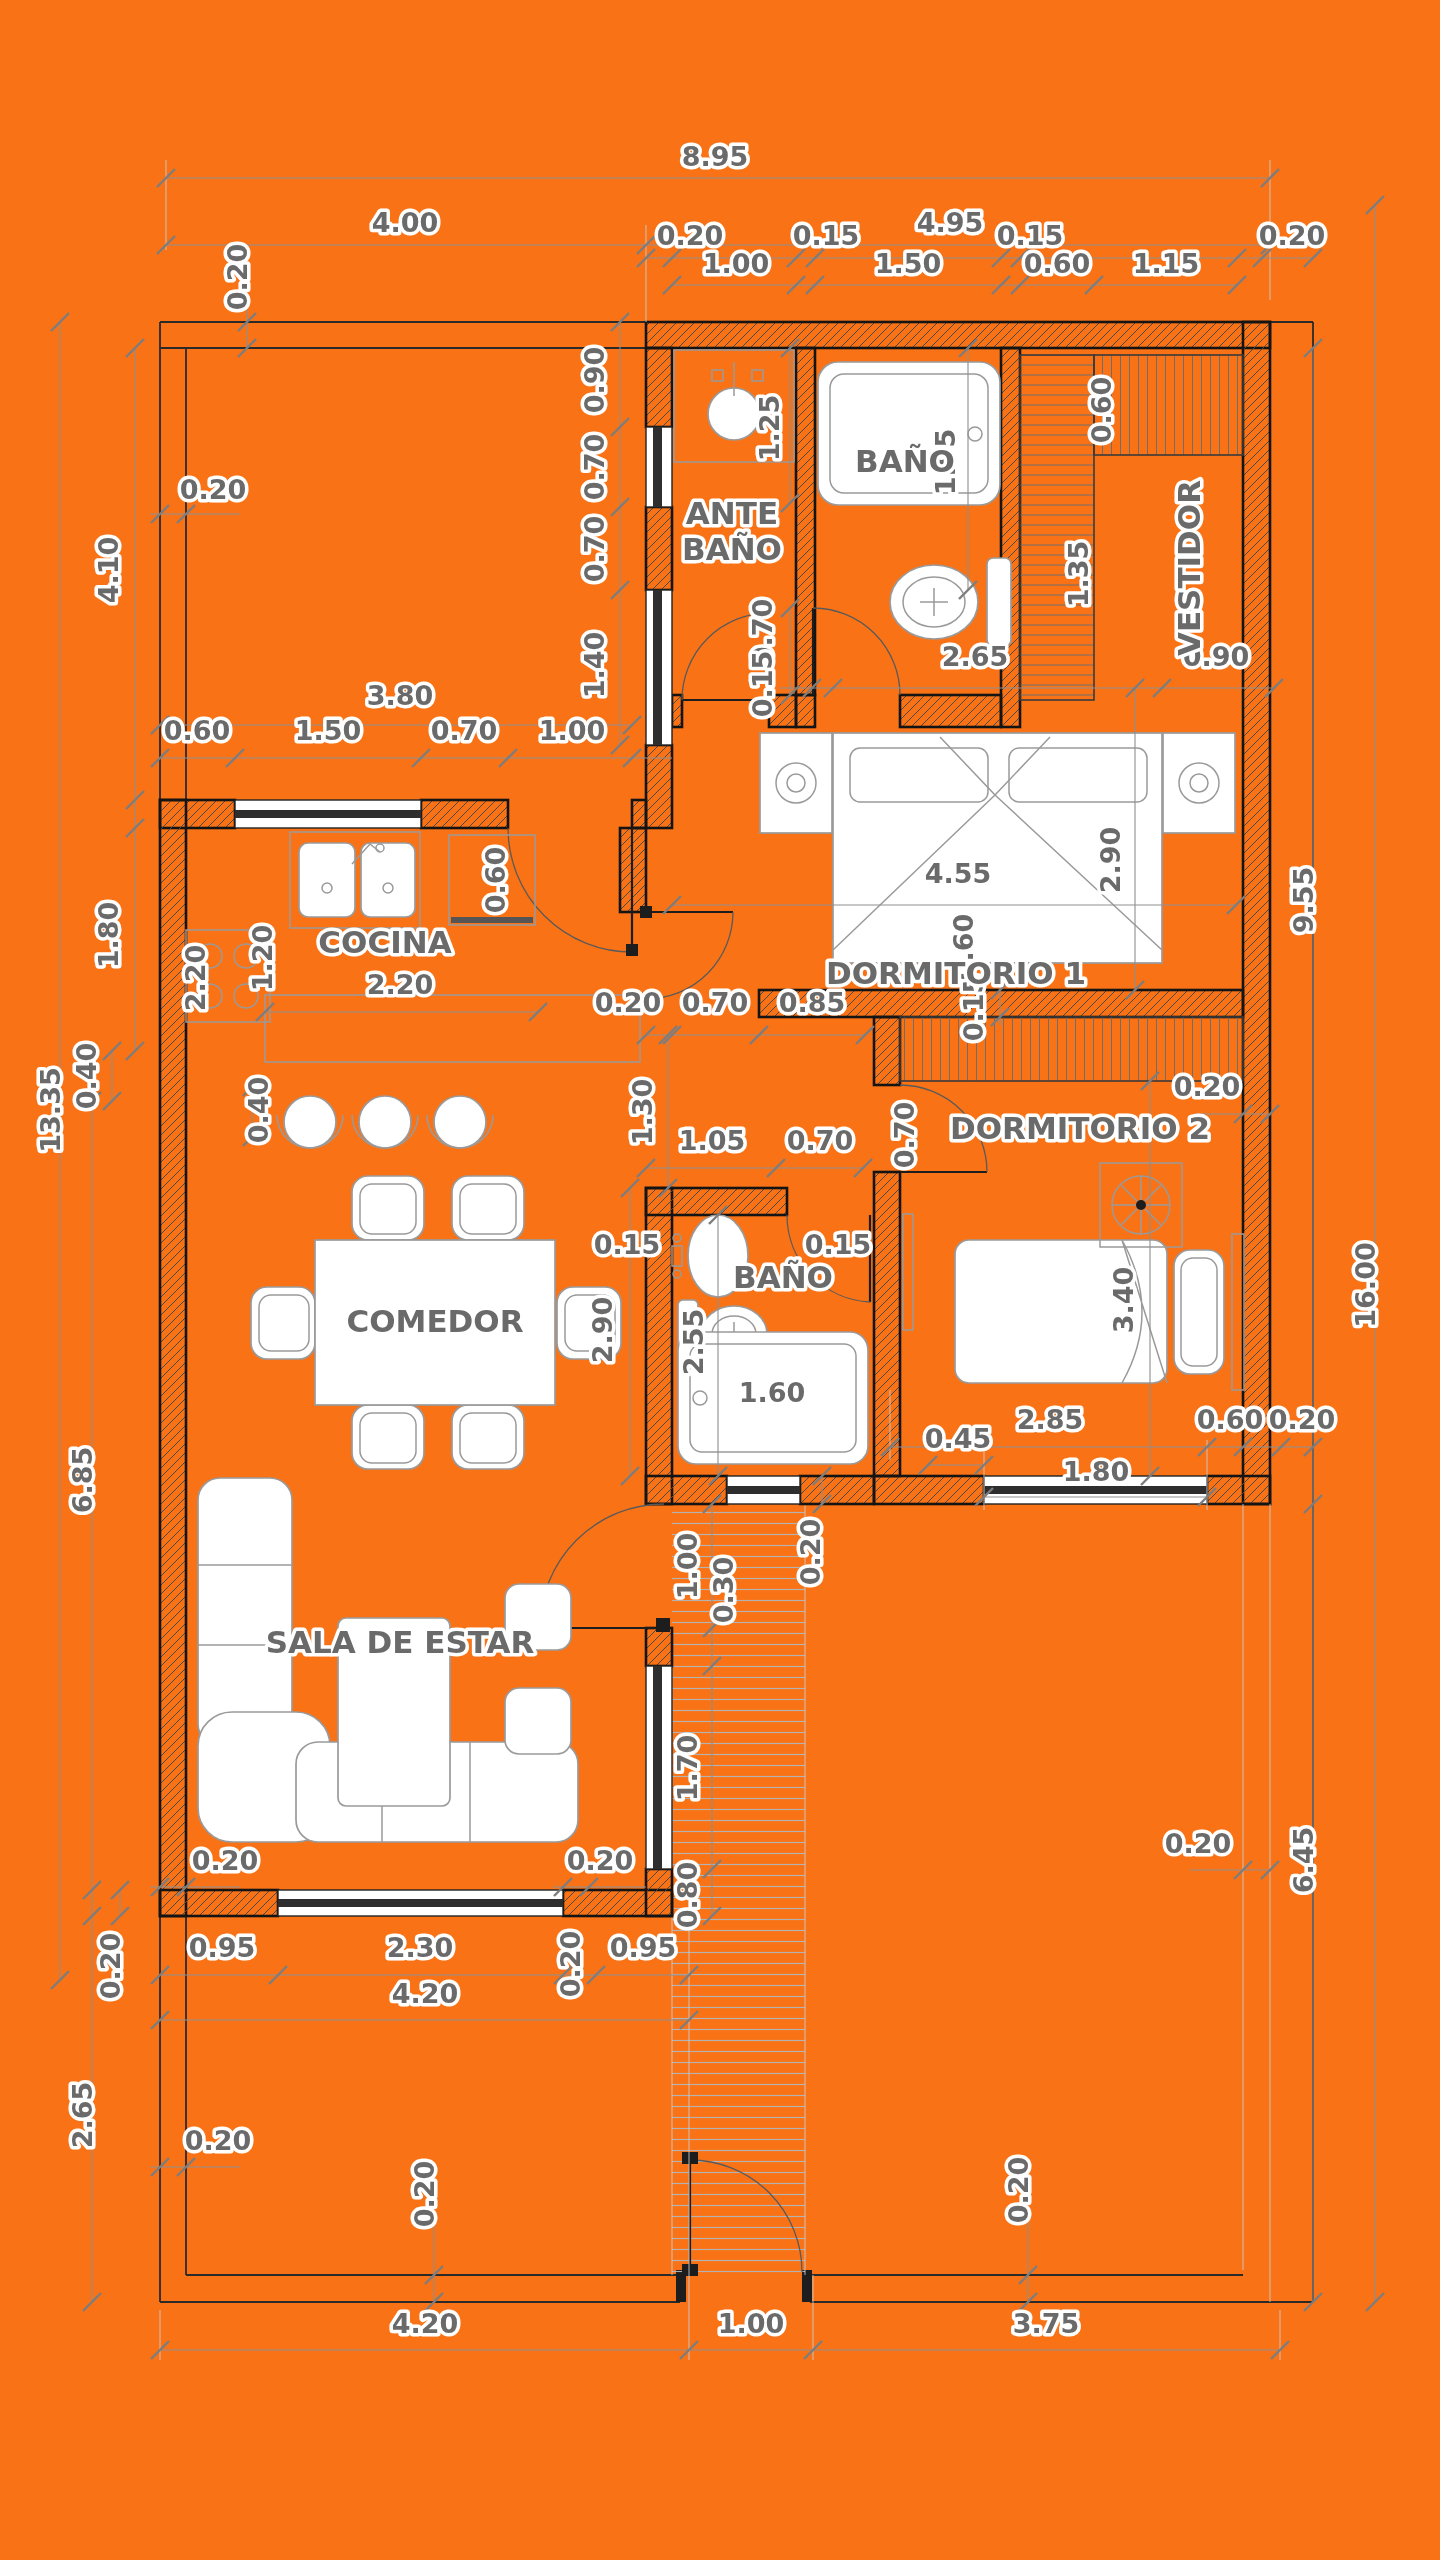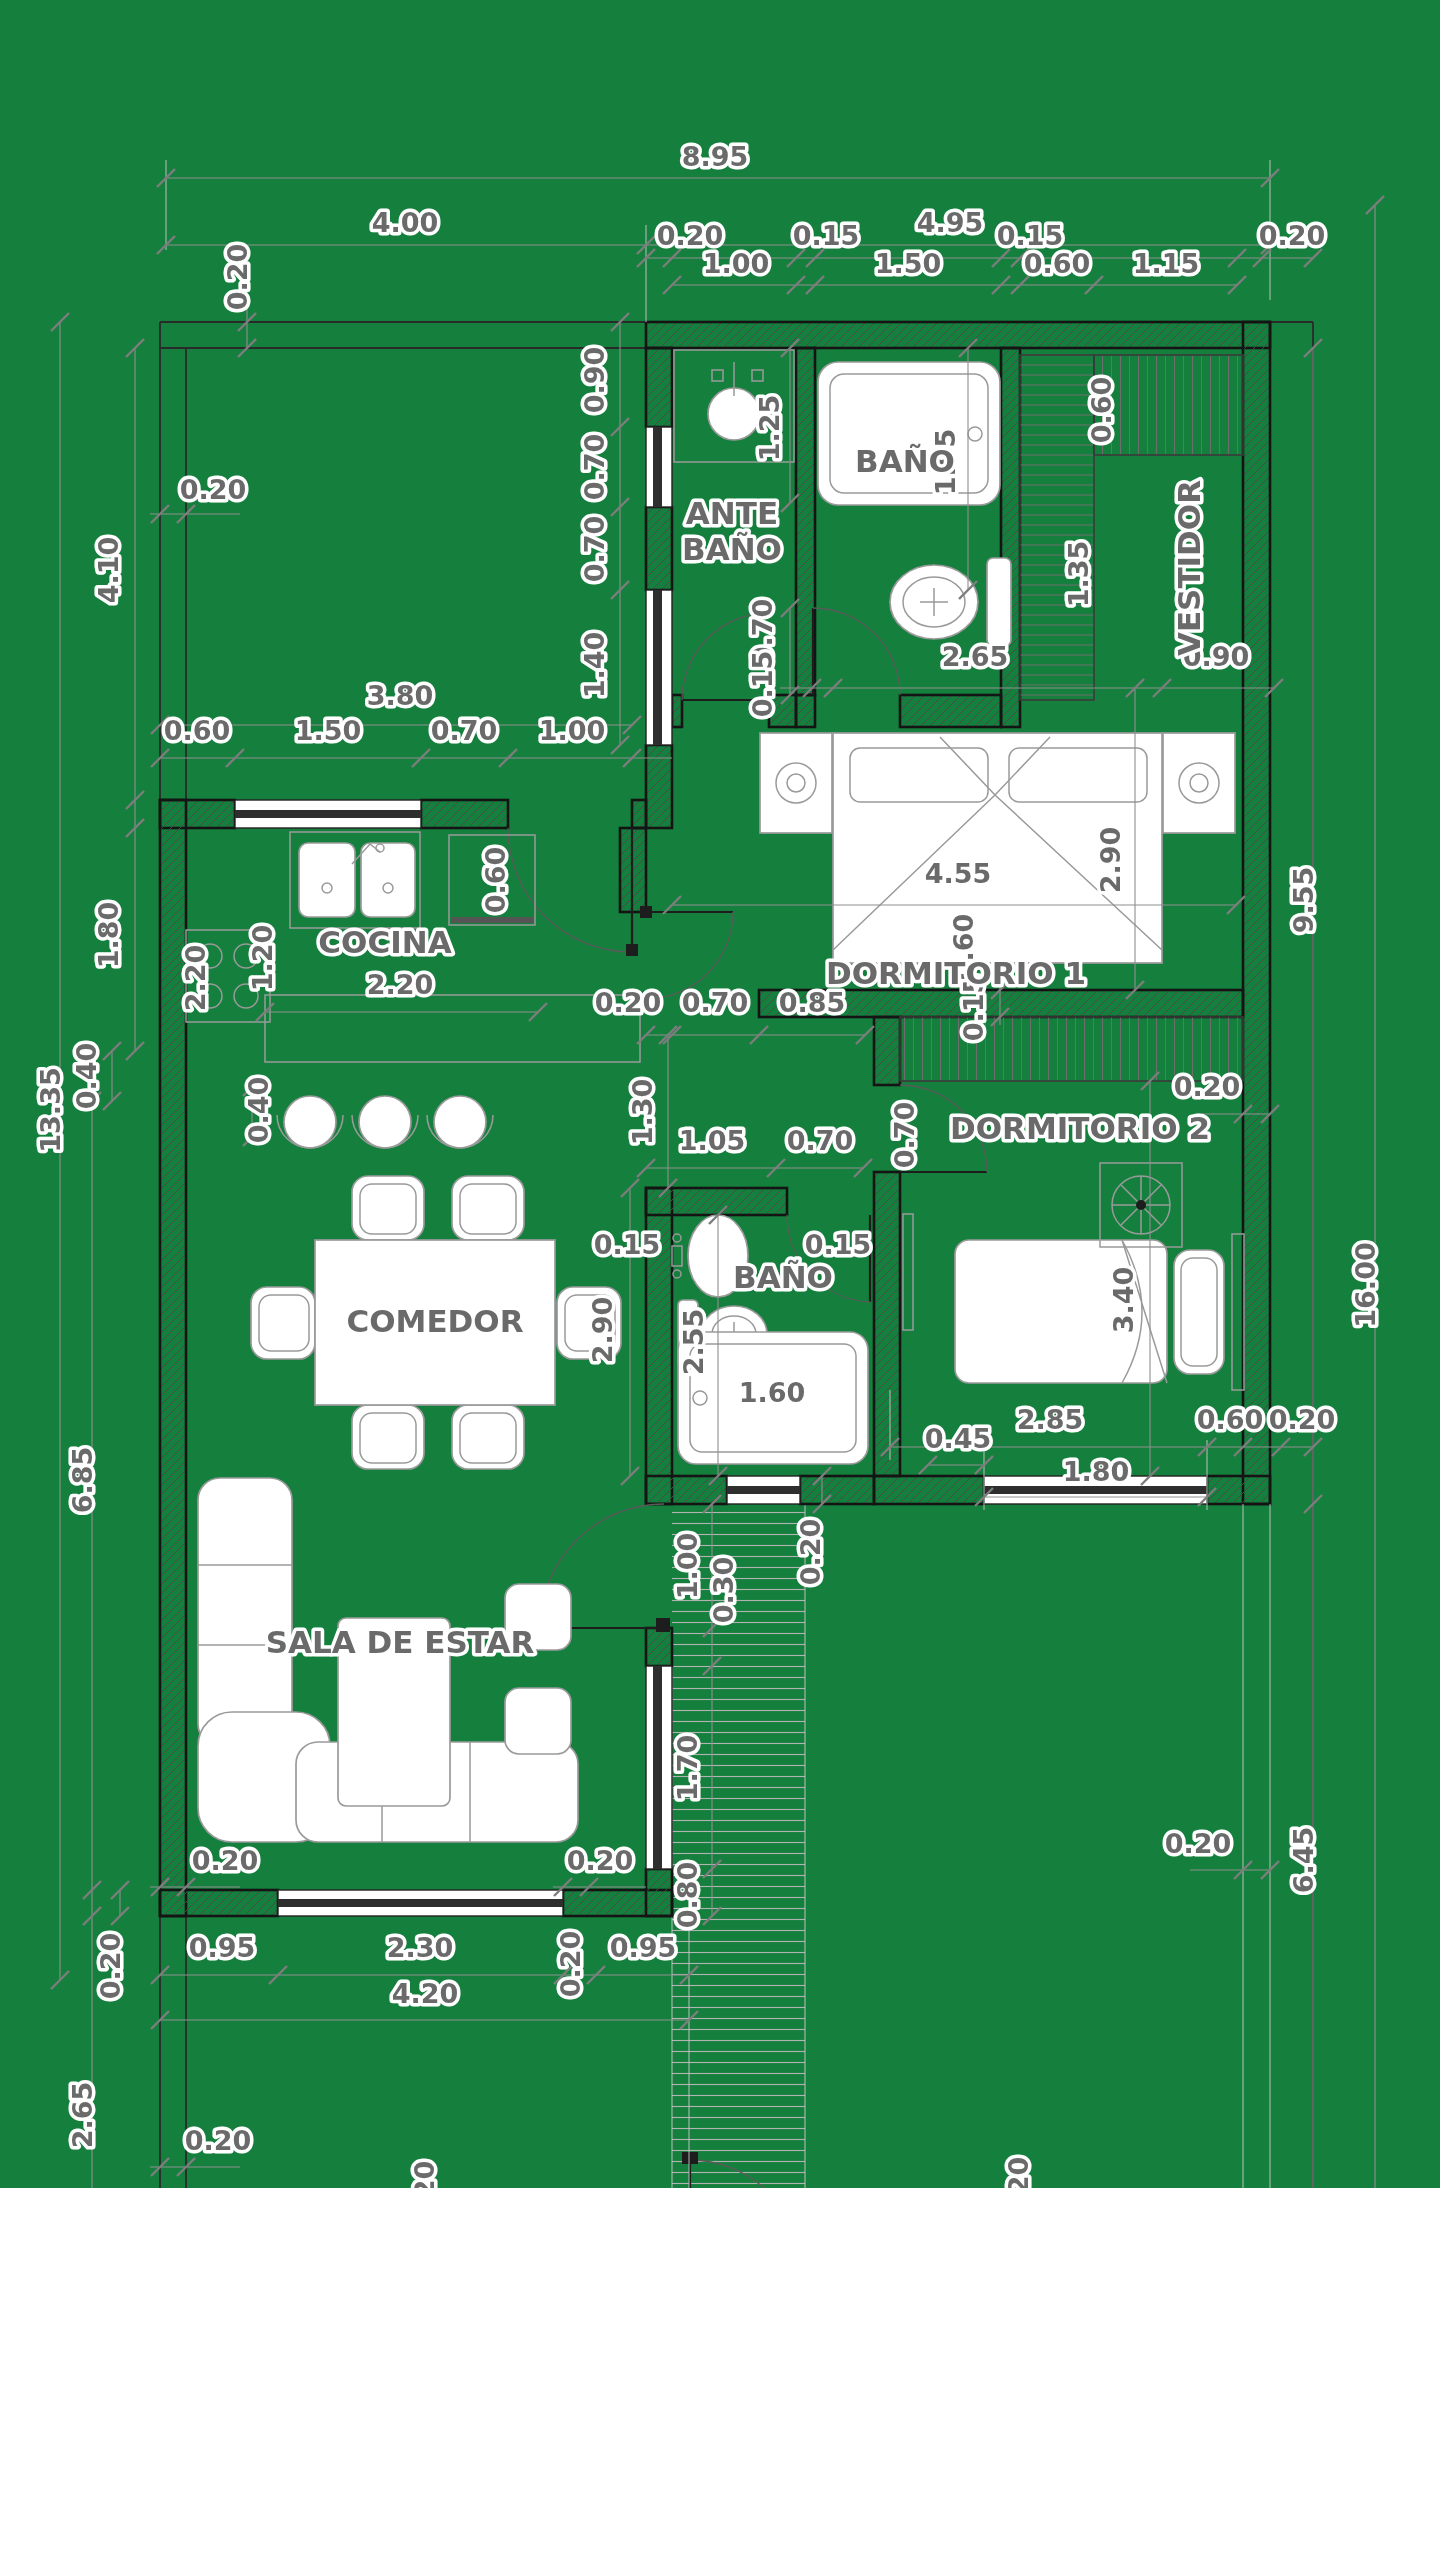--- a/index.html
+++ b/index.html
@@ -1,20 +1,20 @@
 <!DOCTYPE html>
 <html style="--wall: #141414; --hatch: #4a4a4a; --dim: #8f8f8f; --txt: #6a6a6a; --furn: #9a9a9a; --band: #2e2e2e;"><head>
 <meta charset="utf-8">
 <style>
   :root{
     --wall:#141414; --hatch:#4a4a4a; --dim:#8f8f8f; --txt:#6a6a6a;
     --furn:#9a9a9a; --band:#2e2e2e;
   }
   html,body{margin:0;padding:0;background:#fff;}
-  #stage{width:1440px;height:2188px;background:#15803d;position:relative;}
+  #stage{width:1440px;height:2560px;background:#f97316;position:relative;}
   svg{display:block;}
   .wall{fill:url(#hatchP);stroke:var(--wall);stroke-width:2.6;}
   .gwall{stroke:#2a2a2a;stroke-width:1.8;fill:none;}
   .dimline{stroke:var(--dim);stroke-width:1.1;fill:none;}
   .extline{stroke:#c9c9c9;stroke-width:0.9;fill:none;}
   .tick{stroke:#7d7d7d;stroke-width:2.4;}
   .winframe{fill:#fff;stroke:#222;stroke-width:1.4;}
   .winband{fill:var(--band);stroke:none;}
   .closet{stroke:#3a3a3a;stroke-width:1.6;}
   .door{stroke:#1d1d1d;stroke-width:2.2;fill:none;}

